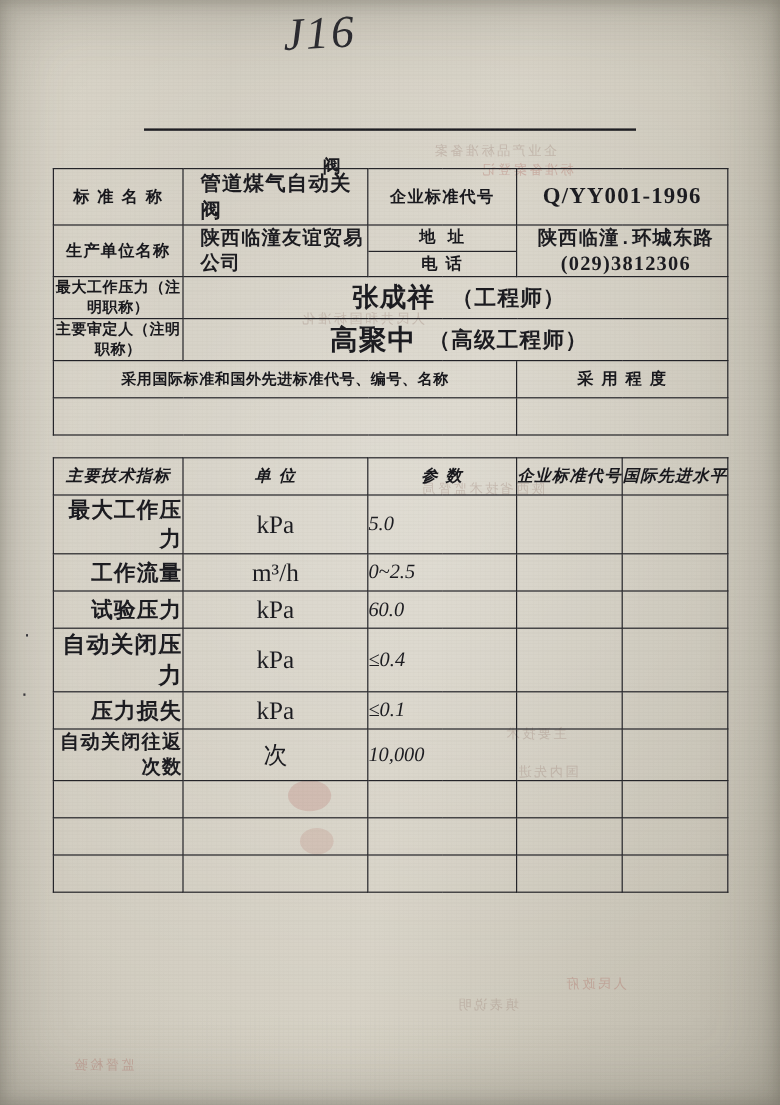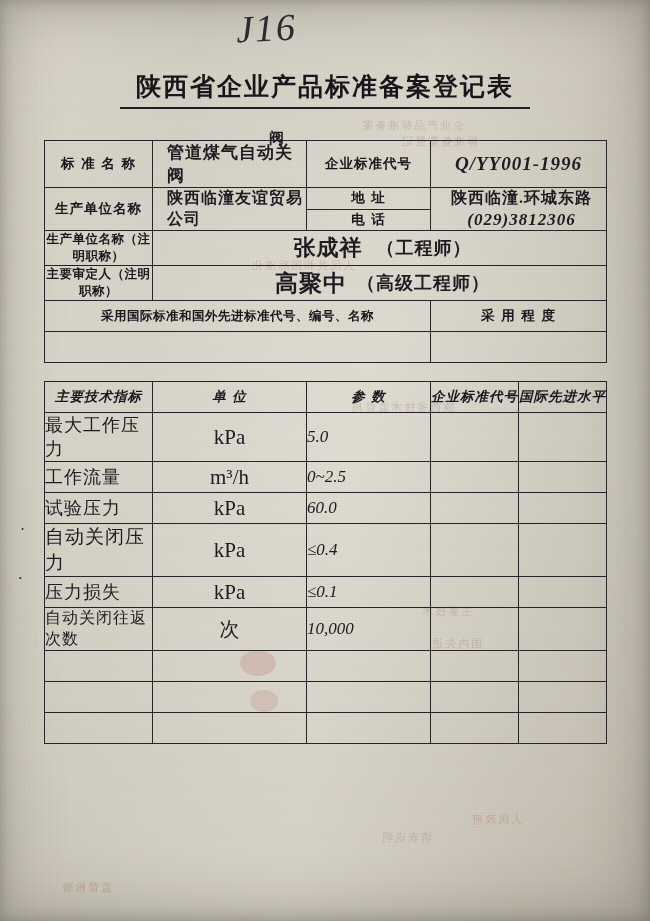--- a/index.html
+++ b/index.html
@@ -116,43 +116,42 @@
     font-family: "Liberation Serif", serif;
     font-weight: 600;
     letter-spacing: 1px;
     text-align: center;
     padding-left: 6px;
   }
   .hw.left { text-align: left; padding-left: 14px; }
   .hw.sm { font-size: 16px; }
   .hw.num {
     font-family: "Liberation Serif", serif;
-    font-style: italic;
     font-size: 19px;
   }
   .split-cell { padding: 0 !important; }
   .split-cell .row-a, .split-cell .row-b {
     height: 50%;
     display: flex;
     align-items: center;
     justify-content: center;
   }
-  .split-cell .row-a { border-bottom: 1.4px solid #232328; }
+  .split-cell .row-a { border-bottom: 1.4px solid #232328; font-family: Liberation Mono, monospace; }
 
   .big-row td { height: 42px; }
   .tall-row td { height: 46px; }
   .blank-row td { height: 34px; }
 
   .params-head td { height: 34px; font-style: italic; }
 
   .param-name {
     font-size: 18px;
     font-family: "Liberation Serif", serif;
-    font-weight: 400;
-    text-align: left;
+    font-weight: 700;
+    text-align: right;
     color: #1b1b20;
     letter-spacing: 1px;
     margin-left: 11px;
   }
   .param-unit {
     font-size: 21px;
     font-family: "Liberation Serif", serif;
     text-align: center;
     color: #1b1b20;
   }
@@ -195,21 +194,20 @@
   <div class="ghost red" style="left:470px; top:812px;">人民政府</div>
   <div class="ghost red" style="left:60px; top:880px;">监督检验</div>
 
   <div class="smudge" style="left:240px; top:650px; width:36px; height:26px; background:rgba(170,80,70,.18);"></div>
   <div class="smudge" style="left:250px; top:690px; width:28px; height:22px; background:rgba(170,80,70,.14);"></div>
   <div class="tick" style="left:20px; top:520px;">·</div>
   <div class="tick" style="left:16px; top:568px;">٠</div>
 
   <div class="topmark handwrite">J16</div>
 
-  <div class="doc-title">陕西省企业产品标准备案登记表</div>
   <div class="title-underline"></div>
 
   <table class="form">
     <colgroup>
       <col style="width:108px">
       <col style="width:154px">
       <col style="width:62px">
       <col style="width:62px">
       <col style="width:88px">
       <col style="width:88px">
@@ -236,21 +234,21 @@
         <div class="row-b lbl">电      话</div>
       </td>
       <td class="split-cell" colspan="2" style="border-left:none;">
         <div class="row-a hw sm" style="border-bottom:none;">陕西临潼.环城东路</div>
         <div class="row-b hw num" style="font-size:17px;">(029)3812306</div>
       </td>
     </tr>
 
 
     <tr class="tall-row">
-      <td class="lbl sm">生产单位名称（注明职称）</td>
+      <td class="lbl sm">最大工作压力（注明职称）</td>
       <td colspan="5">
         <div style="display:flex; align-items:center; justify-content:center; gap:8px;">
           <span class="hw" style="font-size:22px;">张成祥</span>
           <span class="hw" style="font-size:18px;">（工程师）</span>
         </div>
       </td>
     </tr>
 
     <tr class="tall-row">
       <td class="lbl sm">主要审定人（注明职称）</td>

